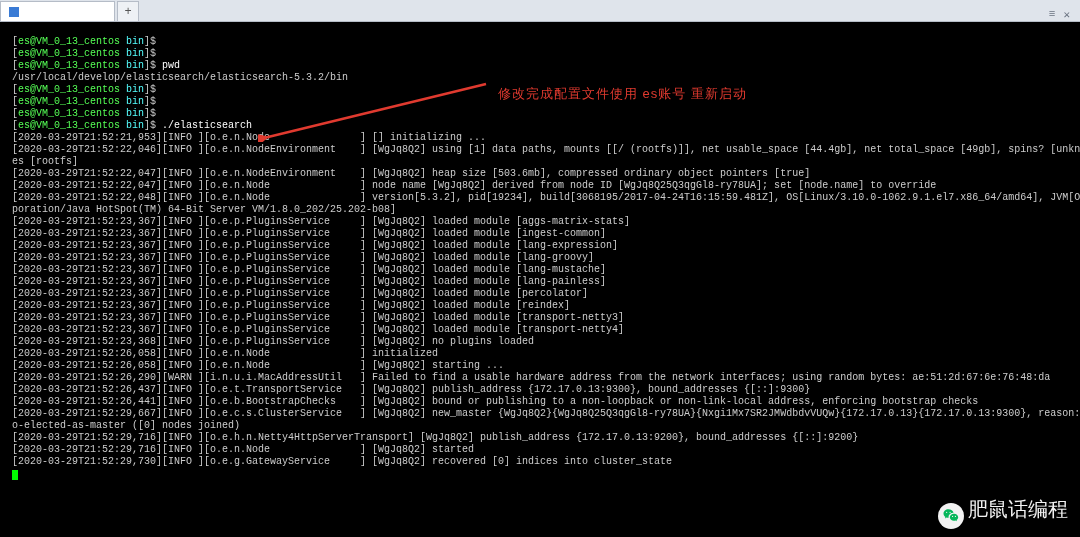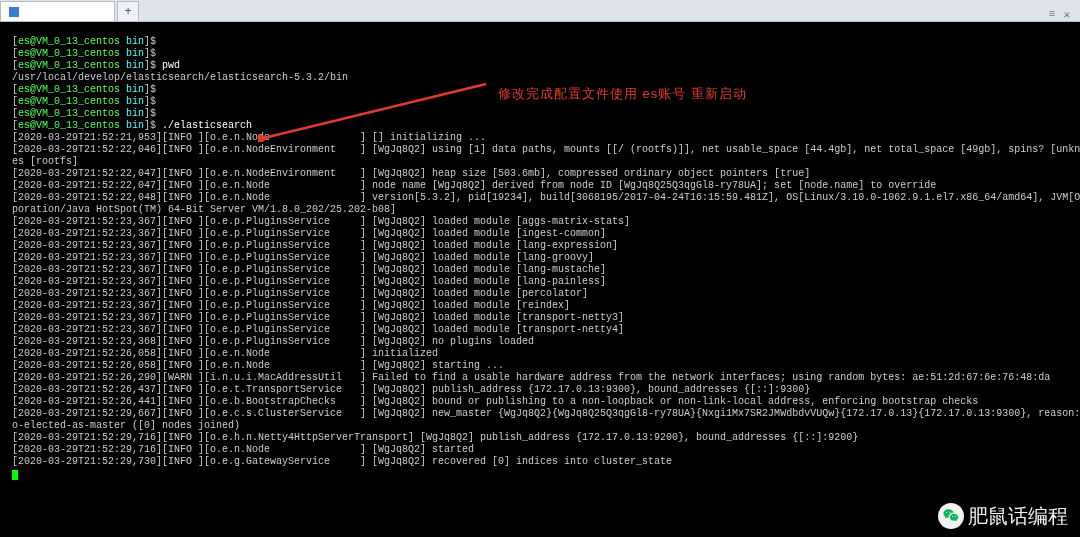--- a/index.html
+++ b/index.html
@@ -69,21 +69,21 @@
     top: 66px; left: 498px;
     color: #e03a2f;
     font-family: "Microsoft YaHei", sans-serif;
     font-size: 13px;
     font-weight: 500;
     letter-spacing: 1px;
   }
   .watermark {
     position: absolute;
     right: 12px; bottom: 8px;
-    display: flex; align-items: center; gap: 4px;
+    display: flex; align-items: flex-start; gap: 4px;
     color: #fff;
     font-family: "Microsoft YaHei", sans-serif;
     font-size: 20px;
     opacity: 0.95;
   }
   .wm-icon {
     width: 26px; height: 26px; border-radius: 50%;
     background: #fff;
     display: flex; align-items: center; justify-content: center;
   }

